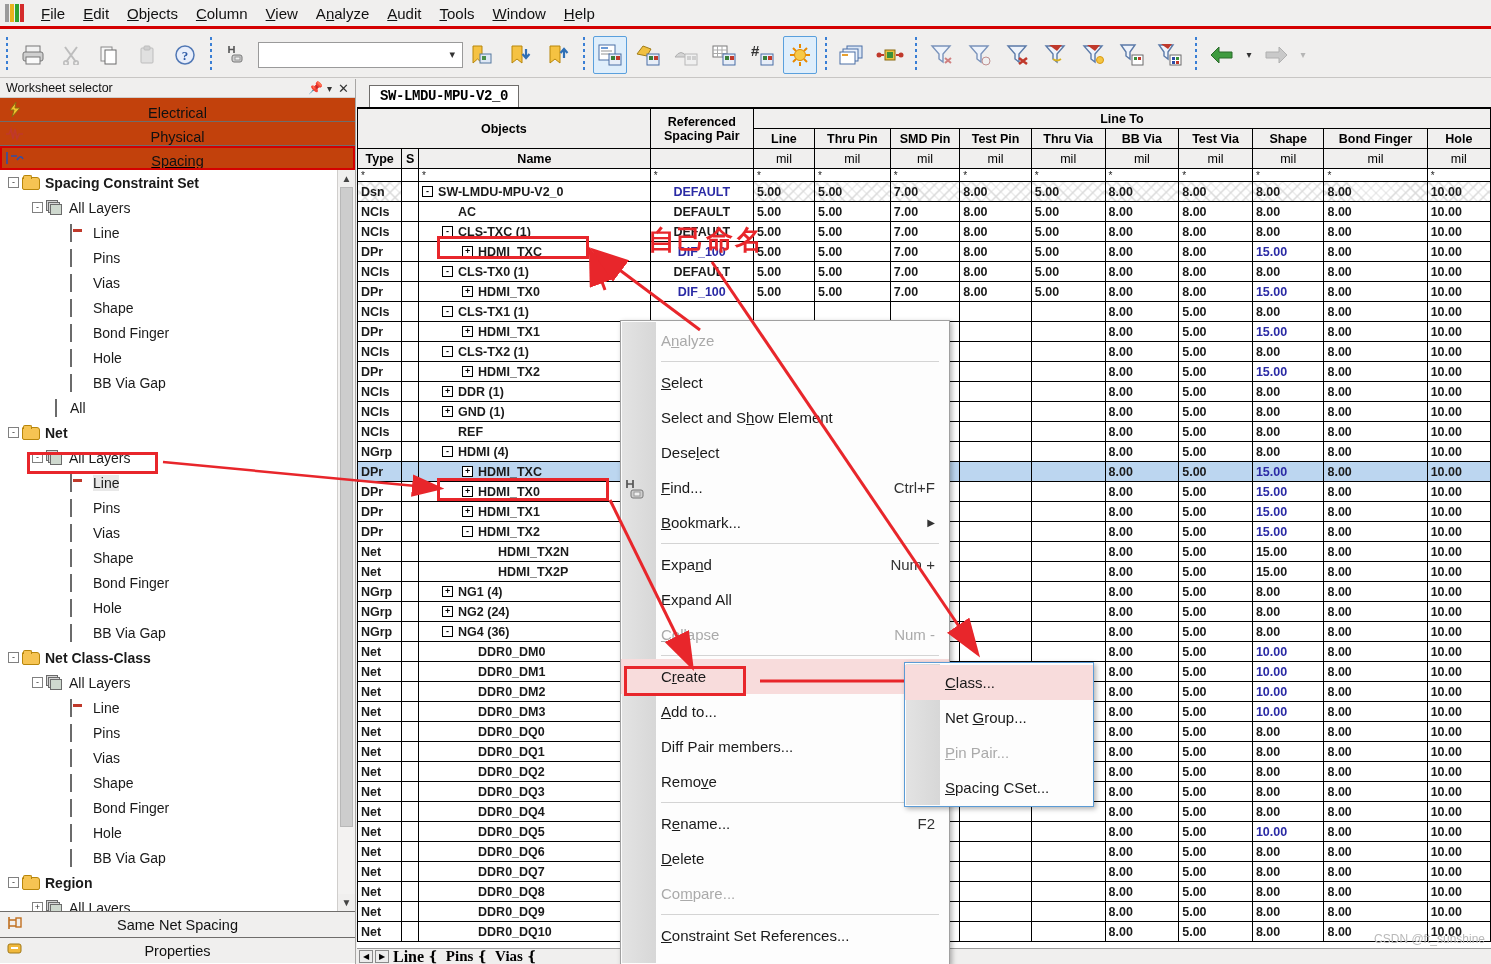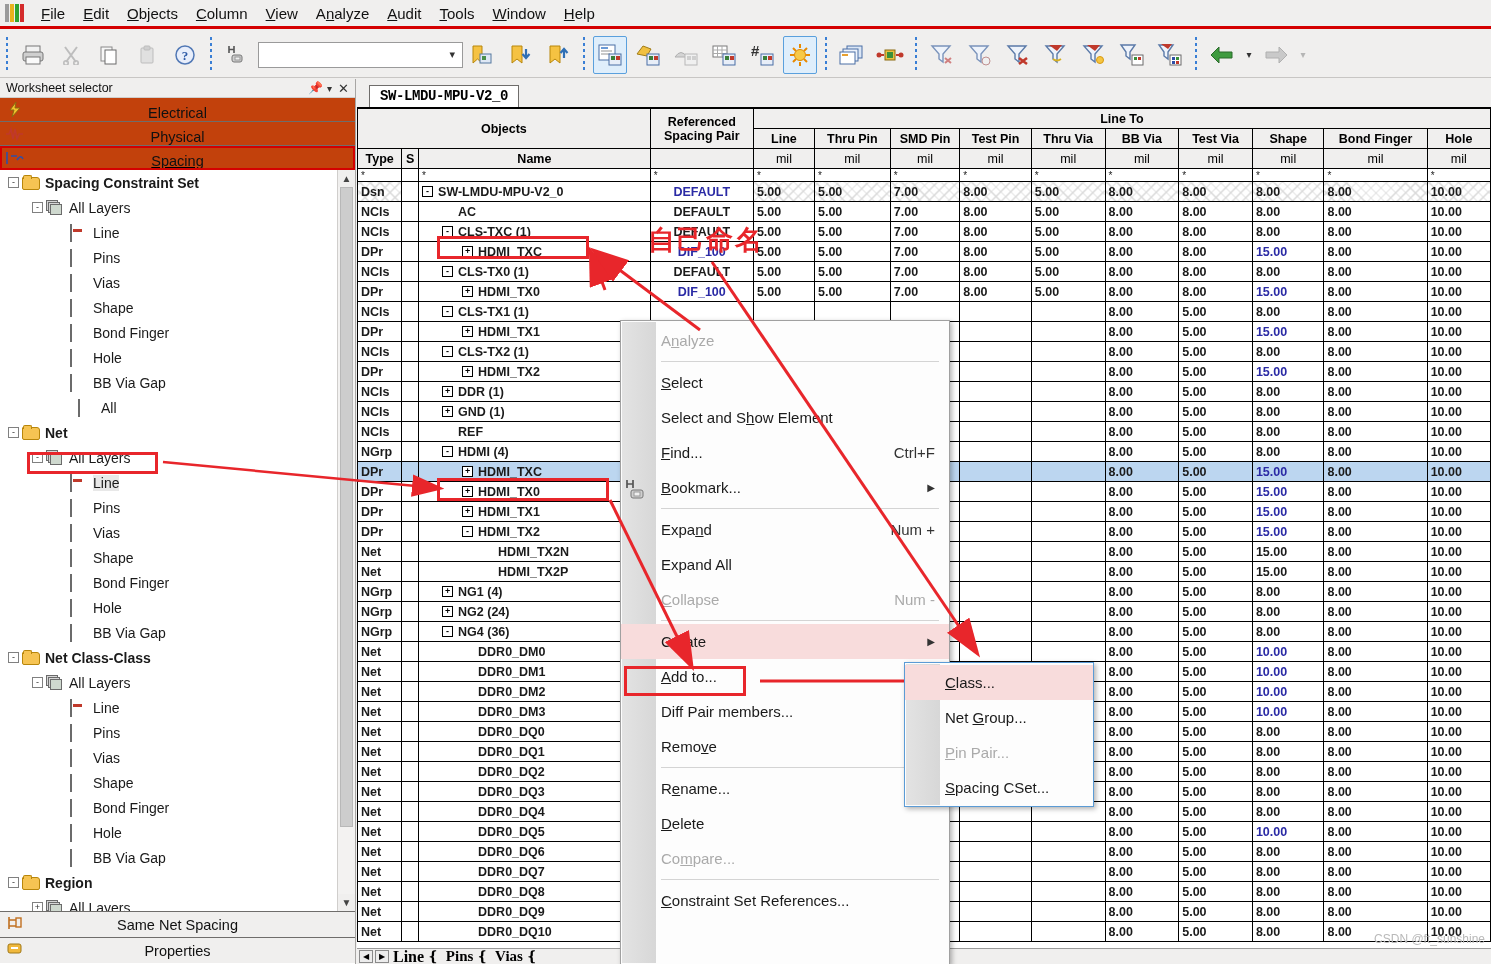--- a/index.html
+++ b/index.html
@@ -564,21 +564,21 @@
             <span class="lbl">Hole</span>
           </div>
         </div>
         <div class="tnode" style="padding-left: 56px;">
           <div style="display: flex; align-items: center;">
             <span class="expph"></span>
             <span class="ico"><span class="grid-ico"></span></span>
             <span class="lbl">BB Via Gap</span>
           </div>
         </div>
-        <div class="tnode" style="padding-left: 64px;">
+        <div class="tnode" style="padding-left: 33px; text-align: center;">
           <div style="display: flex; align-items: center;">
             <span class="expph"></span>
             <span class="ico"><span class="grid-ico"></span></span>
             <span class="lbl">All</span>
           </div>
         </div>
         <div class="tnode bold" style="padding-left: 8px;">
           <div style="display: flex; align-items: center;">
             <span class="exp">-</span>
             <span class="ico"><span class="folder-ico"></span></span>
@@ -1681,20 +1681,23 @@
         <span>A<u>n</u>alyze</span>
       </div>
       <div class="ctxsep"></div>
       <div class="ctxitem">
         <span><u>S</u>elect</span>
       </div>
       <div class="ctxitem">
         <span>Select and S<u>h</u>ow Element</span>
       </div>
       <div class="ctxitem">
+        <span>Dese<u>l</u>ect</span>
+      </div>
+      <div class="ctxitem">
         <span><u>F</u>ind...</span>
         <span class="sc">Ctrl+F</span>
       </div>
       <div class="ctxitem">
         <span><u>B</u>ookmark...</span>
         <span class="arrow">▶</span>
       </div>
       <div class="ctxsep"></div>
       <div class="ctxitem">
         <span>Expa<u>n</u>d</span>

